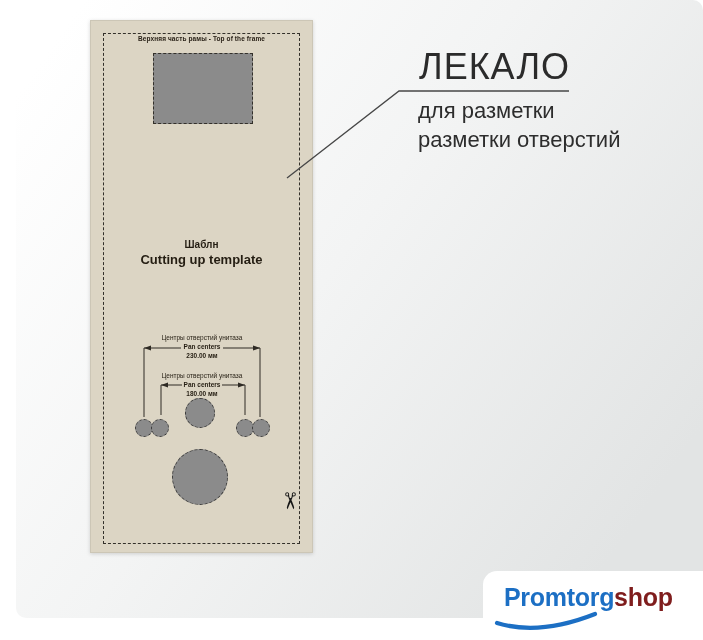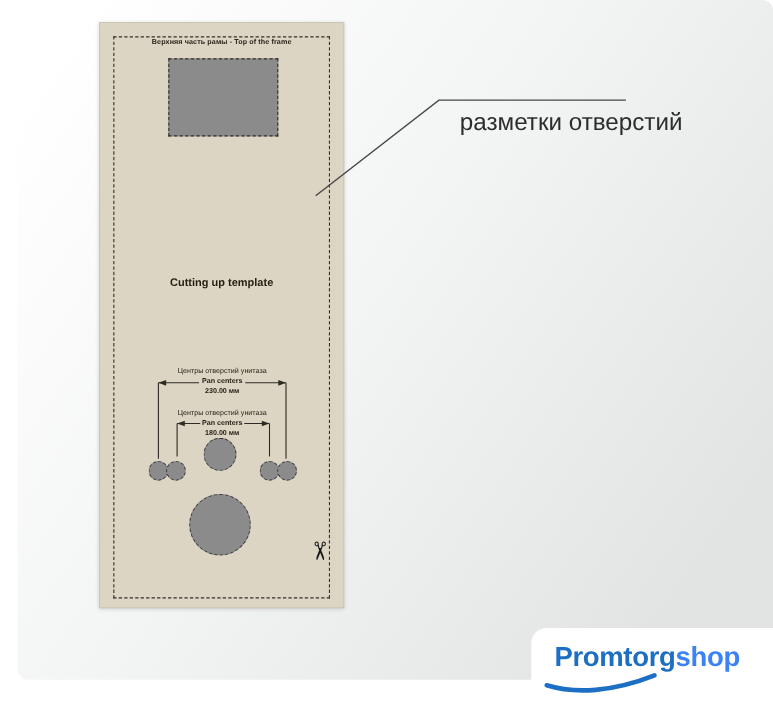--- a/index.html
+++ b/index.html
@@ -18,21 +18,21 @@
               box-shadow:0 1px 4px rgba(0,0,0,0.16); }
   .cutline { position:absolute; left:12px; right:12px; top:12px; bottom:8px;
              border:1.6px dashed #33302a; }
   .top-label { position:absolute; left:0; right:0; top:14px; text-align:center;
                font-size:6.5px; font-weight:600; color:#2a2218; letter-spacing:0.1px; }
   .cut-rect { position:absolute; left:62px; top:32px; width:100px; height:71px;
               background:#8b8b8b; border:1.6px dashed #33302a; }
   .title-ru { position:absolute; left:0; right:0; top:218px; text-align:center;
               font-size:10px; font-weight:700; color:#241d12; }
   .title-en { position:absolute; left:0; right:0; top:231px; text-align:center;
-              font-size:10px; font-weight:700; color:#241d12; }
+              font-size:13px; font-weight:700; color:#241d12; }
 
   
   .dim { position:absolute; left:112px; width:180px; text-align:center;
          color:#241d12; font-size:6.5px; line-height:9px; }
   .dim .b { font-weight:700; }
   #dim1 { top:333px; } #dim2 { top:371px; }
 
   
   .hole { position:absolute; background:#8b8b8b; border:1.5px dashed #3a3a3a;
           border-radius:50%; }
@@ -55,34 +55,35 @@
                    font-weight:400; color:#2b2b2b; letter-spacing:1px; }
   .callout-sub { position:absolute; left:418px; top:96px; font-size:22px;
                  line-height:29px; font-weight:400; color:#2d2d2d; }
 
   
   .logo-card { position:absolute; left:483px; top:571px; width:220px; height:69px;
                background:#ffffff; border-radius:14px 0 0 0; }
   .logo-text { position:absolute; left:21px; top:12px; font-size:25px;
                font-weight:700; letter-spacing:-0.3px; }
   .logo-blue  { color:#1c6fc4;margin-top:27px; }
-  .logo-black { color:#3b82f6; }
+  .logo-black { color:#7f1d1d; }
   .swoosh { position:absolute; left:0; top:0; width:220px; height:69px; }
 </style>
 </head>
 <body>
 
 <div id="canvas">
 
   <div class="panel"></div>
 
   <div class="template">
     <div class="cutline"></div>
     <div class="top-label">Верхняя часть рамы - Top of the frame</div>
     <div class="cut-rect"></div>
+    <div class="title-ru">Шаблн</div>
     <div class="title-en">Cutting up template</div>
   </div>
 
   <div class="dim" id="dim1">
     <div>Центры отверстий унитаза</div>
     <div class="b">Pan centers</div>
     <div class="b">230.00 мм</div>
   </div>
   <div class="dim" id="dim2">
     <div>Центры отверстий унитаза</div>
@@ -107,21 +108,23 @@
     <path d="M144,348 l7,-2.6 v5.2 z" fill="#2e2a24"></path>
     <path d="M260,348 l-7,-2.6 v5.2 z" fill="#2e2a24"></path>
     <path d="M144,348 V417 M260,348 V417" stroke="#2e2a24" stroke-width="1" fill="none"></path>
 
     <path d="M161,385 H182 M222,385 H245" stroke="#2e2a24" stroke-width="1" fill="none"></path>
     <path d="M161,385 l7,-2.6 v5.2 z" fill="#2e2a24"></path>
     <path d="M245,385 l-7,-2.6 v5.2 z" fill="#2e2a24"></path>
     <path d="M161,385 V415 M245,385 V415" stroke="#2e2a24" stroke-width="1" fill="none"></path>
   </svg>
 
+  <div class="callout-title">ЛЕКАЛО</div>
   <div class="callout-sub">
+    <div>для разметки</div>
     <div>разметки отверстий</div>
   </div>
 
   <div class="logo-card">
     <div class="logo-text">
       <span class="logo-blue">Promtorg</span><span class="logo-black">shop</span>
     </div>
     <svg class="swoosh" viewBox="0 0 220 69" xmlns="http://www.w3.org/2000/svg">
       <path d="M 14 52 C 40 60 74 58 112 43" fill="none" stroke="#1c6fc4" stroke-width="4.2" stroke-linecap="round"></path>
     </svg>

